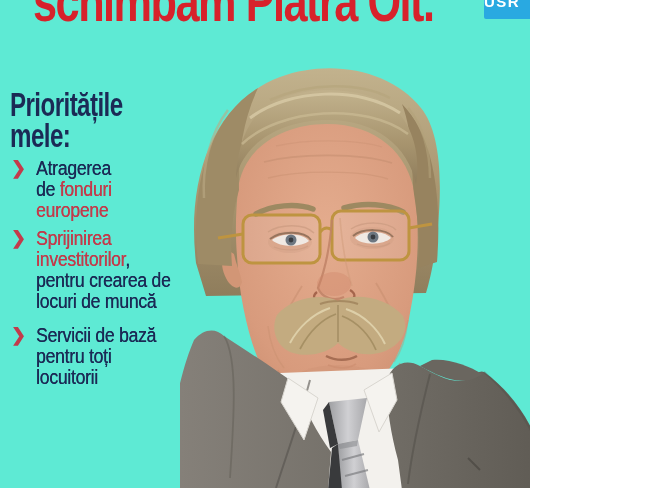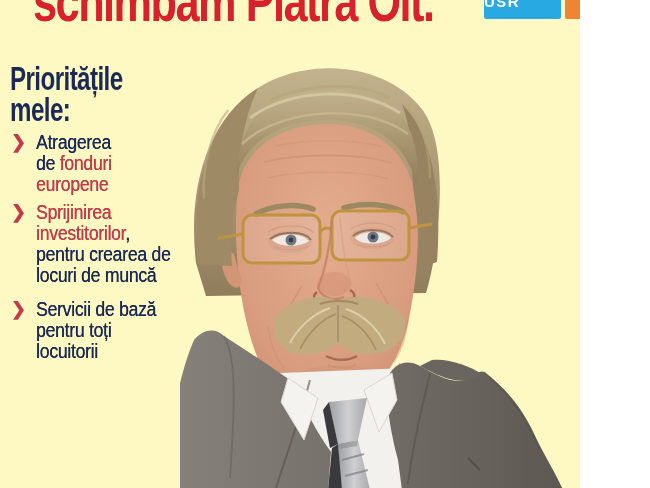--- a/index.html
+++ b/index.html
@@ -1,33 +1,33 @@
 <!DOCTYPE html>
 <html style="--title-red: #D7222B; --navy: #1B2A55; --accent-red: #C23B4B; --badge-blue: #29A9E1; --badge-orange: #EE8434;"><head>
 <meta charset="utf-8">
 <style>
   html,body { margin:0; padding:0; background:#ffffff; }
   .poster {
-    position:relative; width:580px; height:488px; background:#fef9c3;
+    position:relative; width:530px; height:488px; background:#5eead4;
     overflow:hidden; font-family:"Liberation Sans", sans-serif;
   }
   
   .title {
     position:absolute; top:-27px; left:33px; margin:0;
     font-size:57px; font-weight:bold; letter-spacing:-2px; line-height:1;
     color:var(--title-red,#D7222B); white-space:nowrap;
     transform:scaleX(0.76); transform-origin:left top;
   }
   
   .badge { position:absolute; top:0; height:19px; overflow:hidden; border-radius:0 0 2px 2px; }
   .badge-blue  { left:484px; width:77px; background:var(--badge-blue,#29A9E1); color:#fff; text-align:left; }
   .badge-blue span { display:block; margin-top:-7px; font-size:15px; font-weight:bold; letter-spacing:1.5px; }
   .badge-orange{ left:565px; width:75px; background:var(--badge-orange,#EE8434); }
   
-  .priorities { position:absolute; inset:0; }
+  .priorities { position:absolute; inset:0;margin-top:26px; }
   .priorities h2 {
     position:absolute; left:10px; top:63px; margin:0;
     font-size:34px; font-weight:bold; line-height:31px; letter-spacing:-0.8px;
     color:var(--navy,#1B2A55); white-space:pre-line;
     transform:scaleX(0.71); transform-origin:left top;
   }
   .priority-item { position:absolute; left:11px; display:flex; align-items:flex-start; }
   .priority-item[data-index="0"] { top:132px; }
   .priority-item[data-index="1"] { top:202px; }
   .priority-item[data-index="2"] { top:299px; }

